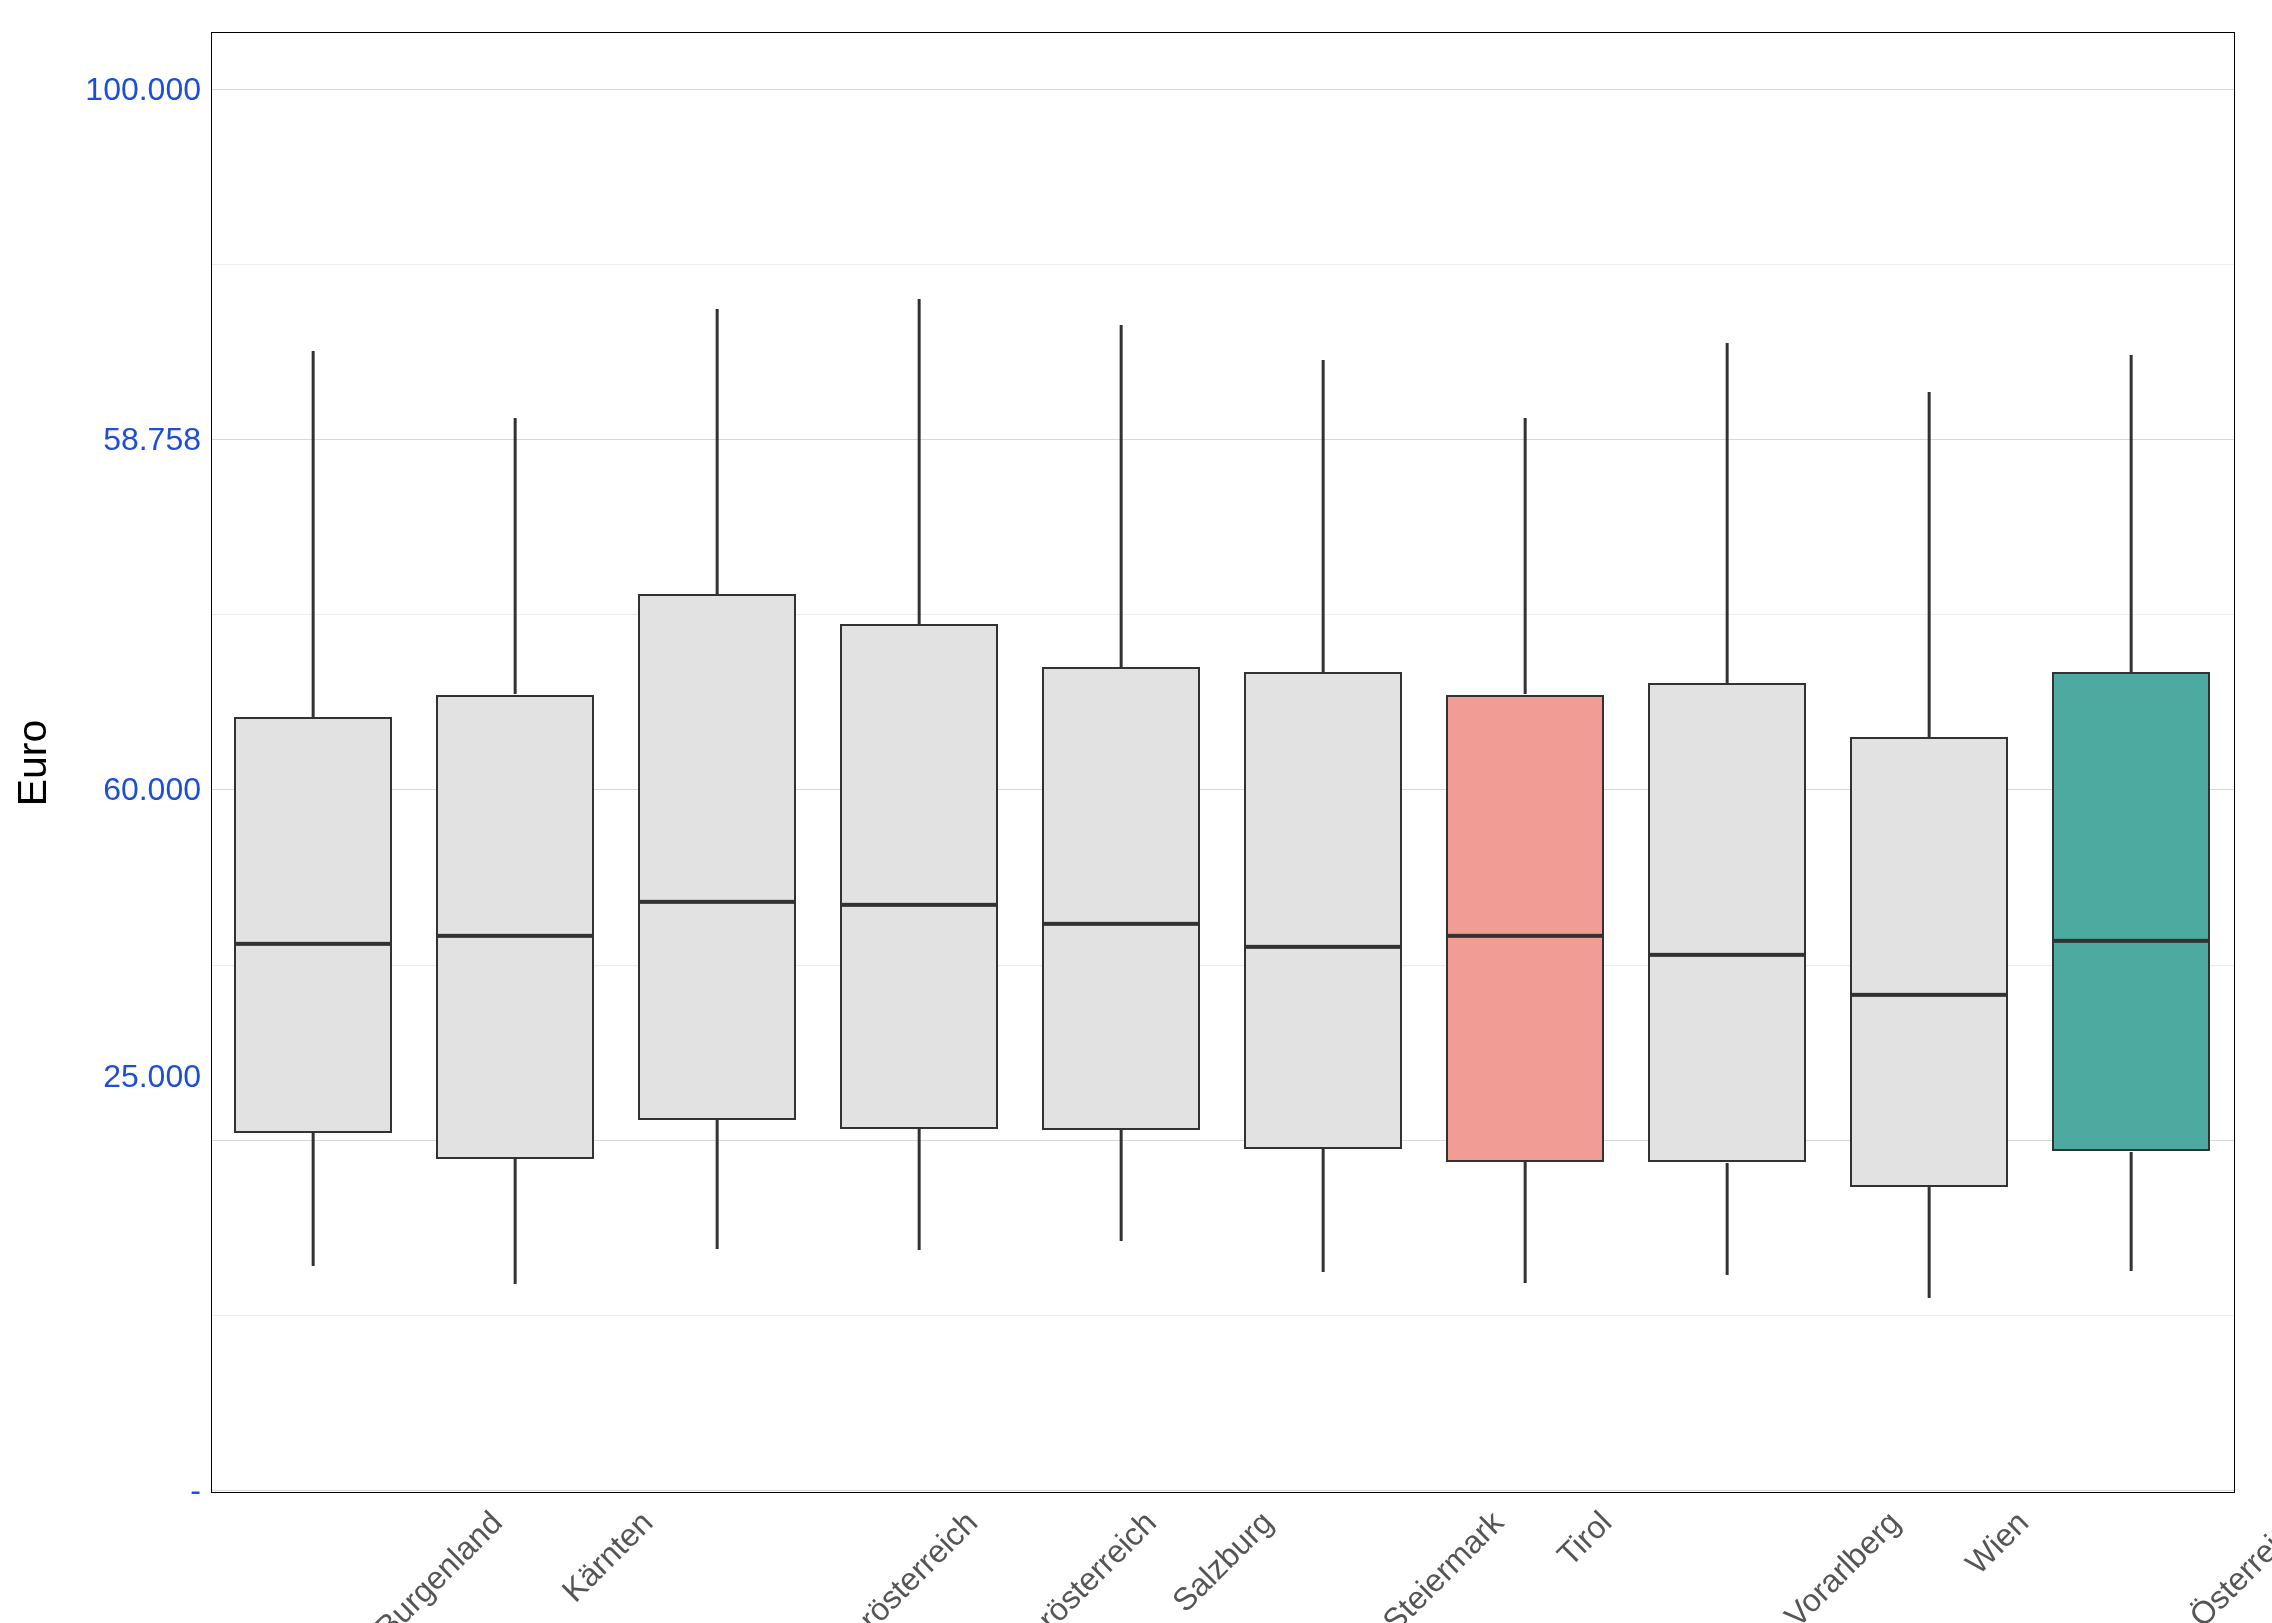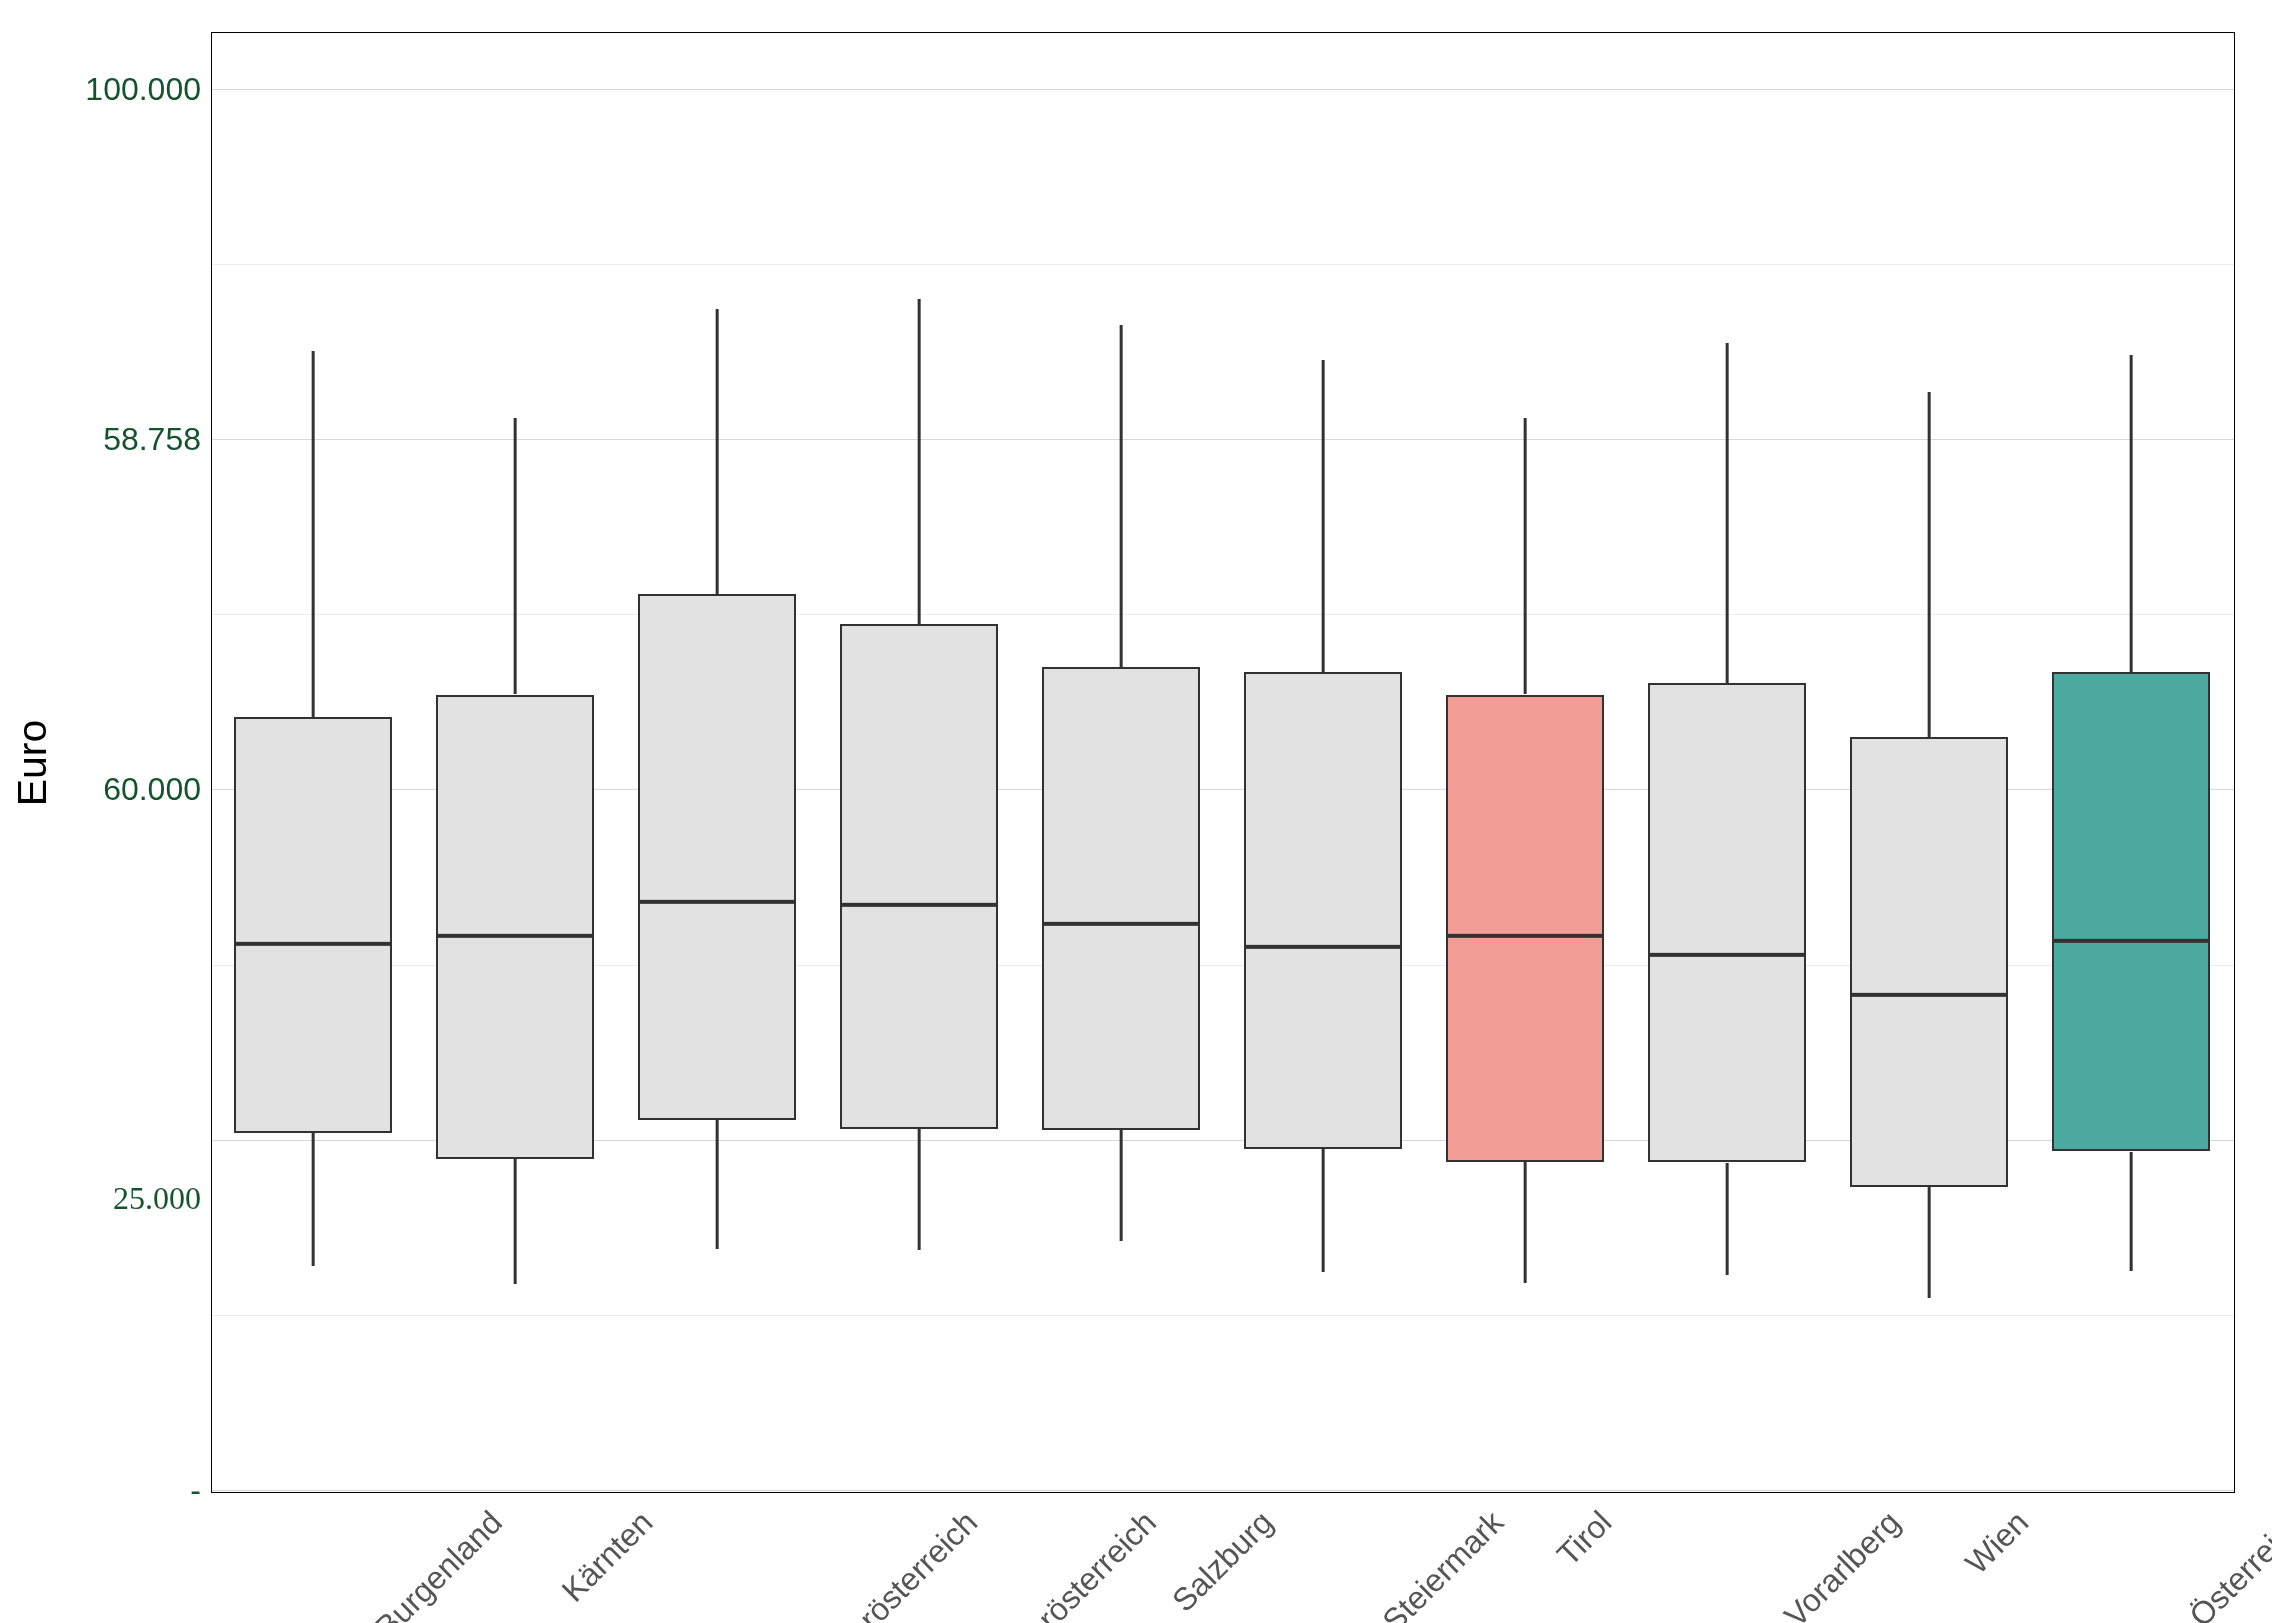--- a/index.html
+++ b/index.html
@@ -38,21 +38,21 @@
     width: 100%;
     height: 1.1px;
     background: #ececec;
     z-index: 0;
   }
   .y-tick-label {
     position: absolute;
     right: 2072px;
     transform: translateY(-50%);
     font-size: 32px;
-    color: #14532d;
+    color: #1d4ed8;
     text-align: right;
     width: 162px;
   }
   .y-axis-title {
     position: absolute;
     left: 32px;
     top: 763px;
     transform: translate(-50%, -50%) rotate(-90deg);
     transform-origin: center center;
     font-size: 41px;
@@ -178,21 +178,21 @@
           <div class="whisker" style="top: 322px; height: 317px;"></div>
           <div class="whisker" style="top: 1119px; height: 119px;"></div>
           <div class="box" style="top: 639px; height: 479px; width: 158px; background: rgb(76, 170, 160);"></div>
           <div class="median" style="top: 908px; width: 158px;"></div>
         </div>
       </div>
   </div>
 
   <div id="y-tick-labels">
       <div class="y-tick-label" style="top: 1490px;">-</div>
-      <div class="y-tick-label" style="top: 1198px; font-family: Liberation Serif, serif;">25.000</div>
+      <div class="y-tick-label" style="top: 1076px;">25.000</div>
       <div class="y-tick-label" style="top: 789px;">60.000</div>
       <div class="y-tick-label" style="top: 439px;">58.758</div>
       <div class="y-tick-label" style="top: 89px;">100.000</div>
     </div>
   <div id="x-tick-labels">
       <div class="x-tick-label" style="left: 320px;">Burgenland</div>
       <div class="x-tick-label" style="left: 522px;">Kärnten</div>
       <div class="x-tick-label" style="left: 724px;">Niederösterreich</div>
       <div class="x-tick-label" style="left: 926px;">Oberösterreich</div>
       <div class="x-tick-label" style="left: 1128px;">Salzburg</div>

